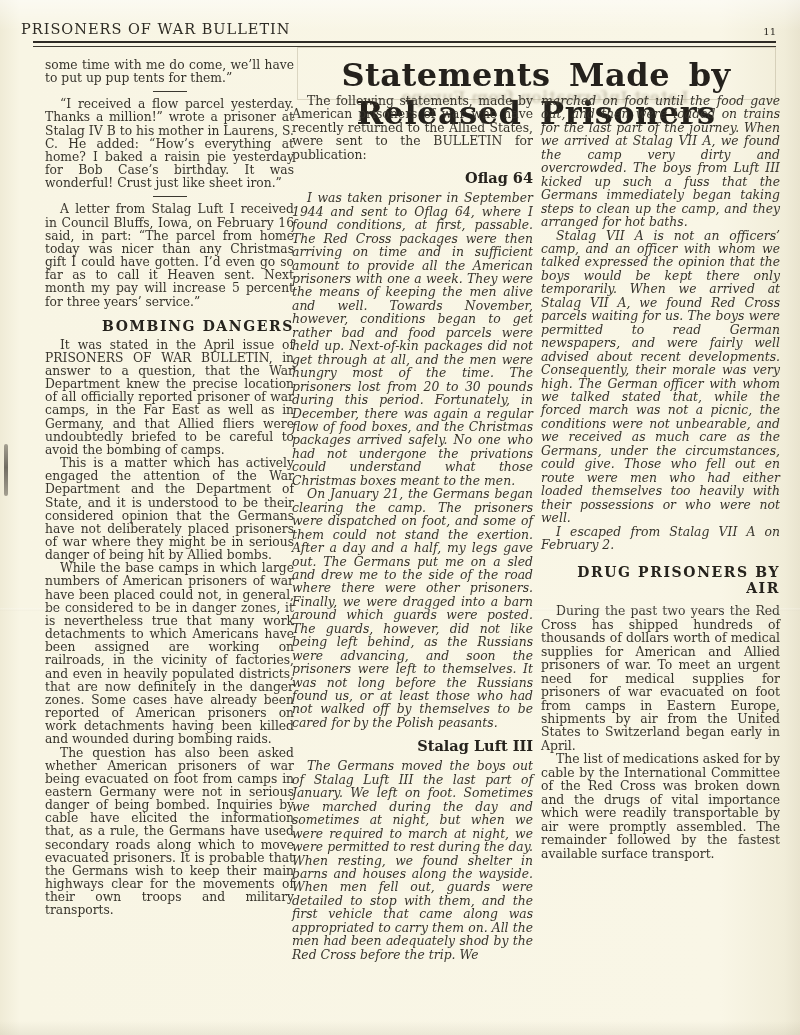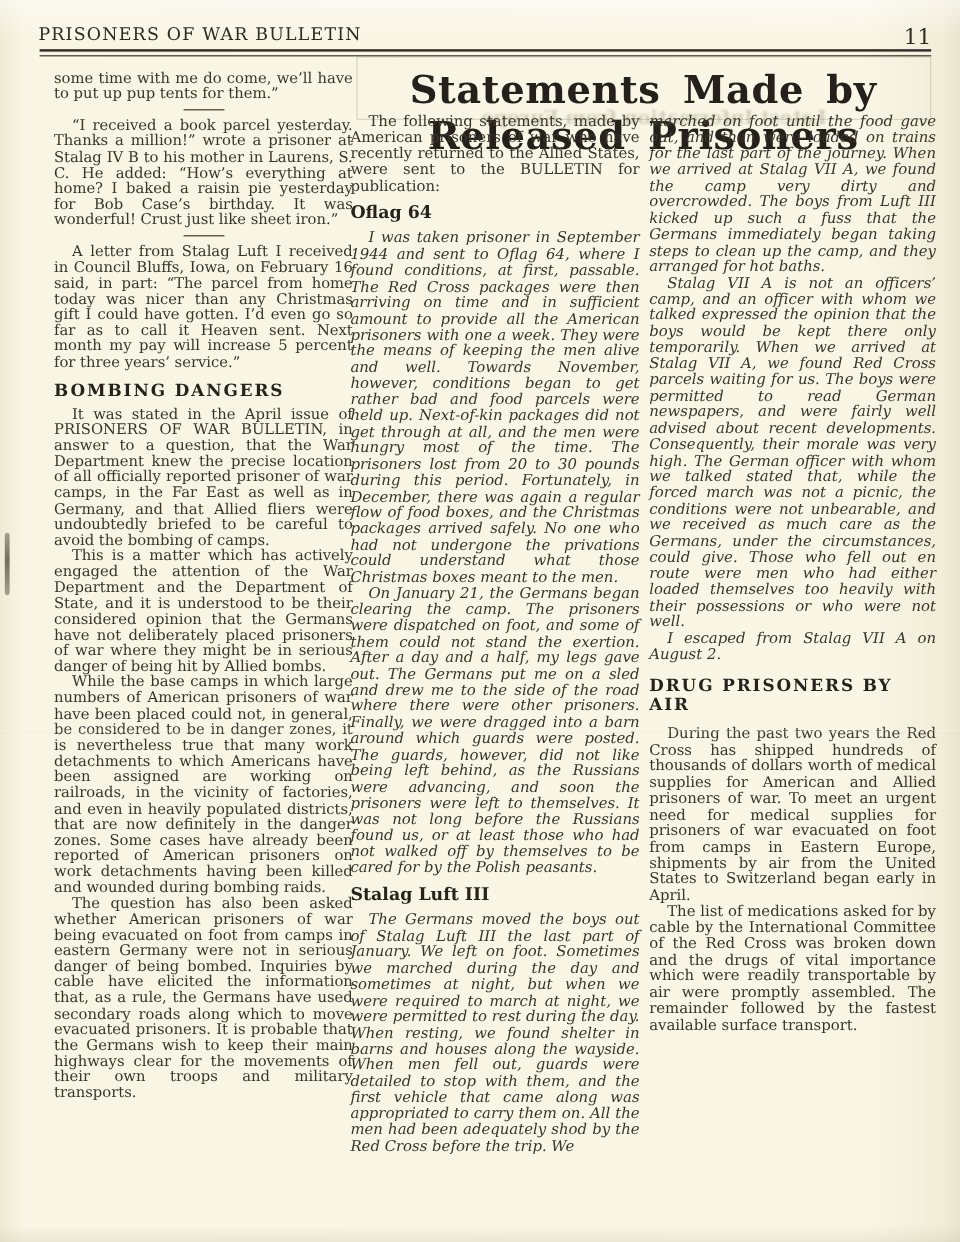--- a/index.html
+++ b/index.html
@@ -11,25 +11,25 @@
       #f8f5e4;
     font-family:"DejaVu Serif", serif;
     color:#37342c;
   }
   .page::after { 
     content:""; position:absolute; left:0; right:0; bottom:0; height:14px;
     background:linear-gradient(180deg, rgba(0,0,0,0) 0, rgba(120,110,80,.10) 100%);
     pointer-events:none;
   }
   .masthead {
-    position:absolute; left:32px; right:24px; top:21px;
-    display:flex; justify-content:space-between; align-items:flex-start;
+    position:absolute; left:21px; right:24px; top:21px;
+    display:flex; justify-content:space-between; align-items:flex-end;
     font-size:14.5px; letter-spacing:1px; color:#2e2b24;
   }
-  .masthead .pageno { font-size:18px; letter-spacing:0; }
+  .masthead .pageno { font-size:10px; letter-spacing:0; }
   .double-rule {
     position:absolute; left:33px; right:24px; top:41px; height:3px;
     border-top:2.5px solid #2e2b25; border-bottom:1px solid #3a372f;
   }
   .headline-box {
     position:absolute; left:297px; top:47px; width:477px; height:51px;
     border:1px solid rgba(150,140,110,.30);
   }
   .headline {
     position:absolute; left:292px; top:56px; width:488px; margin:0;
@@ -42,21 +42,21 @@
     transform:scaleX(-1); filter:blur(1px); pointer-events:none;
   }
   .col { position:absolute; text-align:justify; }
   .col p { margin:0; text-indent:15px; }
   .col p.noindent { text-indent:0; }
   .col p.it { font-style:italic; }
   .col-left  { left:45px;  top:59px; width:249px; font-size:12.3px; line-height:13.15px; }
   .col-mid   { left:292px; top:94px; width:241px; font-size:12.4px; line-height:13.45px; }
   .col-right { left:541px; top:94px; width:239px; font-size:12.4px; line-height:13.45px; }
   .sec-heading {
-    text-align:left; font-weight:bold; text-indent:0; color:#26231d;
+    text-align:right; font-weight:bold; text-indent:0; color:#26231d;
     font-size:14.5px; margin:9px 0 5px; line-height:16px;
   }
   .sec-heading.caps { letter-spacing:1.6px; font-size:14px; }
   .col-right .sec-heading.caps { margin:13px 0 8px; }
   .divider { width:34px; height:0; border-top:1.3px solid #3a372f; margin:6px auto; }
   .edge-mark {
     position:absolute; left:4px; top:444px; width:4px; height:52px; border-radius:2px;
     background:linear-gradient(180deg, #8a8578 0, #46423a 45%, #8a8578 100%); opacity:.75;
   }
   .crease {
@@ -76,21 +76,21 @@
   </header>
   <div class="double-rule"></div>
 
   <div class="headline-box"></div>
   <h1 class="headline">Statements Made by Released Prisoners</h1>
   <div class="ghost">Latest Information from Europe</div>
 
   <section class="col col-left">
     <p class="noindent">some time with me do come, we’ll have to put up pup tents for them.”</p>
     <div class="divider"></div>
-    <p>“I received a book parcel yesterday. Thanks a million!” wrote a prisoner at Stalag IV B to his mother in Laurens, S. C. He added: “How’s everything at home? I baked a raisin pie yesterday for Bob Case’s birthday. It was wonderful! Crust just like sheet iron.”</p>
+    <p>“I received a flow parcel yesterday. Thanks a million!” wrote a prisoner at Stalag IV B to his mother in Laurens, S. C. He added: “How’s everything at home? I baked a raisin pie yesterday for Bob Case’s birthday. It was wonderful! Crust just like sheet iron.”</p>
     <div class="divider"></div>
     <p>A letter from Stalag Luft I received in Council Bluffs, Iowa, on February 16 said, in part: “The parcel from home today was nicer than any Christmas gift I could have gotten. I’d even go so far as to call it Heaven sent. Next month my pay will increase 5 percent for three years’ service.”</p>
     <h2 class="sec-heading caps">BOMBING DANGERS</h2>
     <p>It was stated in the April issue of PRISONERS OF WAR BULLETIN, in answer to a question, that the War Department knew the precise location of all officially reported prisoner of war camps, in the Far East as well as in Germany, and that Allied fliers were undoubtedly briefed to be careful to avoid the bombing of camps.</p>
     <p>This is a matter which has actively engaged the attention of the War Department and the Department of State, and it is understood to be their considered opinion that the Germans have not deliberately placed prisoners of war where they might be in serious danger of being hit by Allied bombs.</p>
     <p>While the base camps in which large numbers of American prisoners of war have been placed could not, in general, be considered to be in danger zones, it is nevertheless true that many work detachments to which Americans have been assigned are working on railroads, in the vicinity of factories, and even in heavily populated districts, that are now definitely in the danger zones. Some cases have already been reported of American prisoners on work detachments having been killed and wounded during bombing raids.</p>
     <p>The question has also been asked whether American prisoners of war being evacuated on foot from camps in eastern Germany were not in serious danger of being bombed. Inquiries by cable have elicited the information that, as a rule, the Germans have used secondary roads along which to move evacuated prisoners. It is probable that the Germans wish to keep their main highways clear for the movements of their own troops and military transports.</p>
   </section>
 
   <section class="col col-mid">
@@ -98,21 +98,21 @@
     <h2 class="sec-heading">Oflag 64</h2>
     <p class="it">I was taken prisoner in September 1944 and sent to Oflag 64, where I found conditions, at first, passable. The Red Cross packages were then arriving on time and in sufficient amount to provide all the American prisoners with one a week. They were the means of keeping the men alive and well. Towards November, however, conditions began to get rather bad and food parcels were held up. Next-of-kin packages did not get through at all, and the men were hungry most of the time. The prisoners lost from 20 to 30 pounds during this period. Fortunately, in December, there was again a regular flow of food boxes, and the Christmas packages arrived safely. No one who had not undergone the privations could understand what those Christmas boxes meant to the men.</p>
     <p class="it">On January 21, the Germans began clearing the camp. The prisoners were dispatched on foot, and some of them could not stand the exertion. After a day and a half, my legs gave out. The Germans put me on a sled and drew me to the side of the road where there were other prisoners. Finally, we were dragged into a barn around which guards were posted. The guards, however, did not like being left behind, as the Russians were advancing, and soon the prisoners were left to themselves. It was not long before the Russians found us, or at least those who had not walked off by themselves to be cared for by the Polish peasants.</p>
     <h2 class="sec-heading">Stalag Luft III</h2>
     <p class="it">The Germans moved the boys out of Stalag Luft III the last part of January. We left on foot. Sometimes we marched during the day and sometimes at night, but when we were required to march at night, we were permitted to rest during the day. When resting, we found shelter in barns and houses along the wayside. When men fell out, guards were detailed to stop with them, and the first vehicle that came along was appropriated to carry them on. All the men had been adequately shod by the Red Cross before the trip. We</p>
   </section>
 
   <section class="col col-right">
     <p class="it noindent">marched on foot until the food gave out, and then were loaded on trains for the last part of the journey. When we arrived at Stalag VII A, we found the camp very dirty and overcrowded. The boys from Luft III kicked up such a fuss that the Germans immediately began taking steps to clean up the camp, and they arranged for hot baths.</p>
     <p class="it">Stalag VII A is not an officers’ camp, and an officer with whom we talked expressed the opinion that the boys would be kept there only temporarily. When we arrived at Stalag VII A, we found Red Cross parcels waiting for us. The boys were permitted to read German newspapers, and were fairly well advised about recent developments. Consequently, their morale was very high. The German officer with whom we talked stated that, while the forced march was not a picnic, the conditions were not unbearable, and we received as much care as the Germans, under the circumstances, could give. Those who fell out en route were men who had either loaded themselves too heavily with their possessions or who were not well.</p>
-    <p class="it">I escaped from Stalag VII A on August 2.</p>
+    <p class="it">I escaped from Stalag VII A on February 2.</p>
     <h2 class="sec-heading caps">DRUG PRISONERS BY AIR</h2>
     <p>During the past two years the Red Cross has shipped hundreds of thousands of dollars worth of medical supplies for American and Allied prisoners of war. To meet an urgent need for medical supplies for prisoners of war evacuated on foot from camps in Eastern Europe, shipments by air from the United States to Switzerland began early in April.</p>
     <p>The list of medications asked for by cable by the International Committee of the Red Cross was broken down and the drugs of vital importance which were readily transportable by air were promptly assembled. The remainder followed by the fastest available surface transport.</p>
   </section>
 
   <div class="edge-mark"></div>
   <div class="crease"></div>
 </div>
 
 </body></html>

